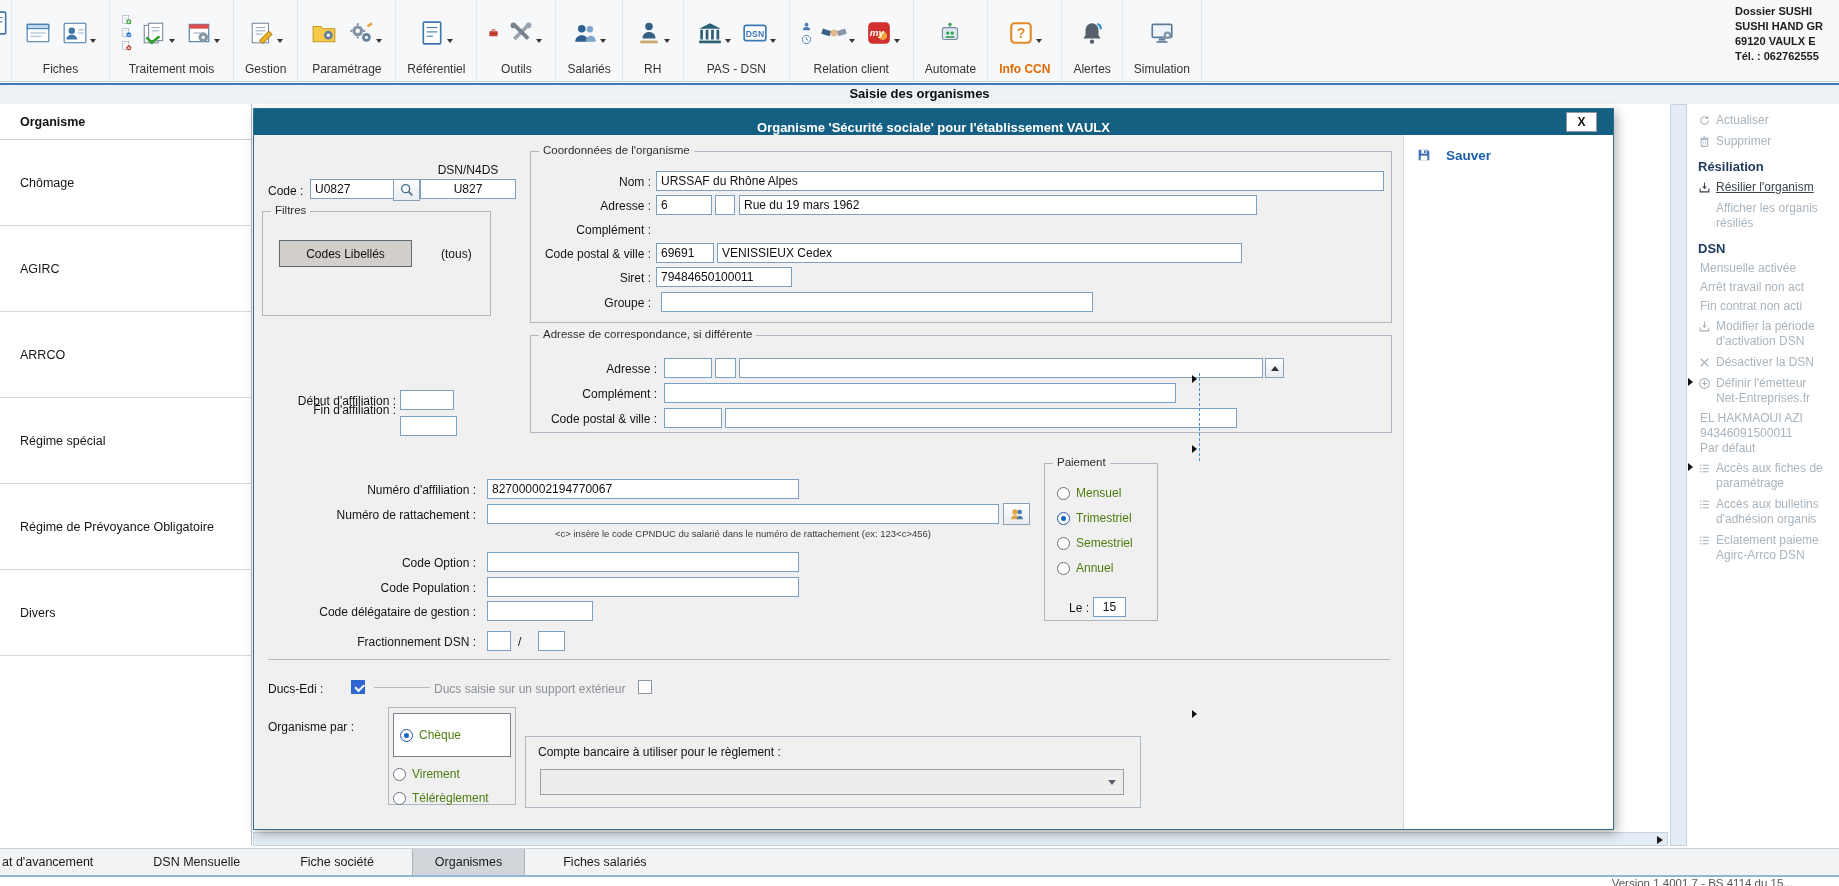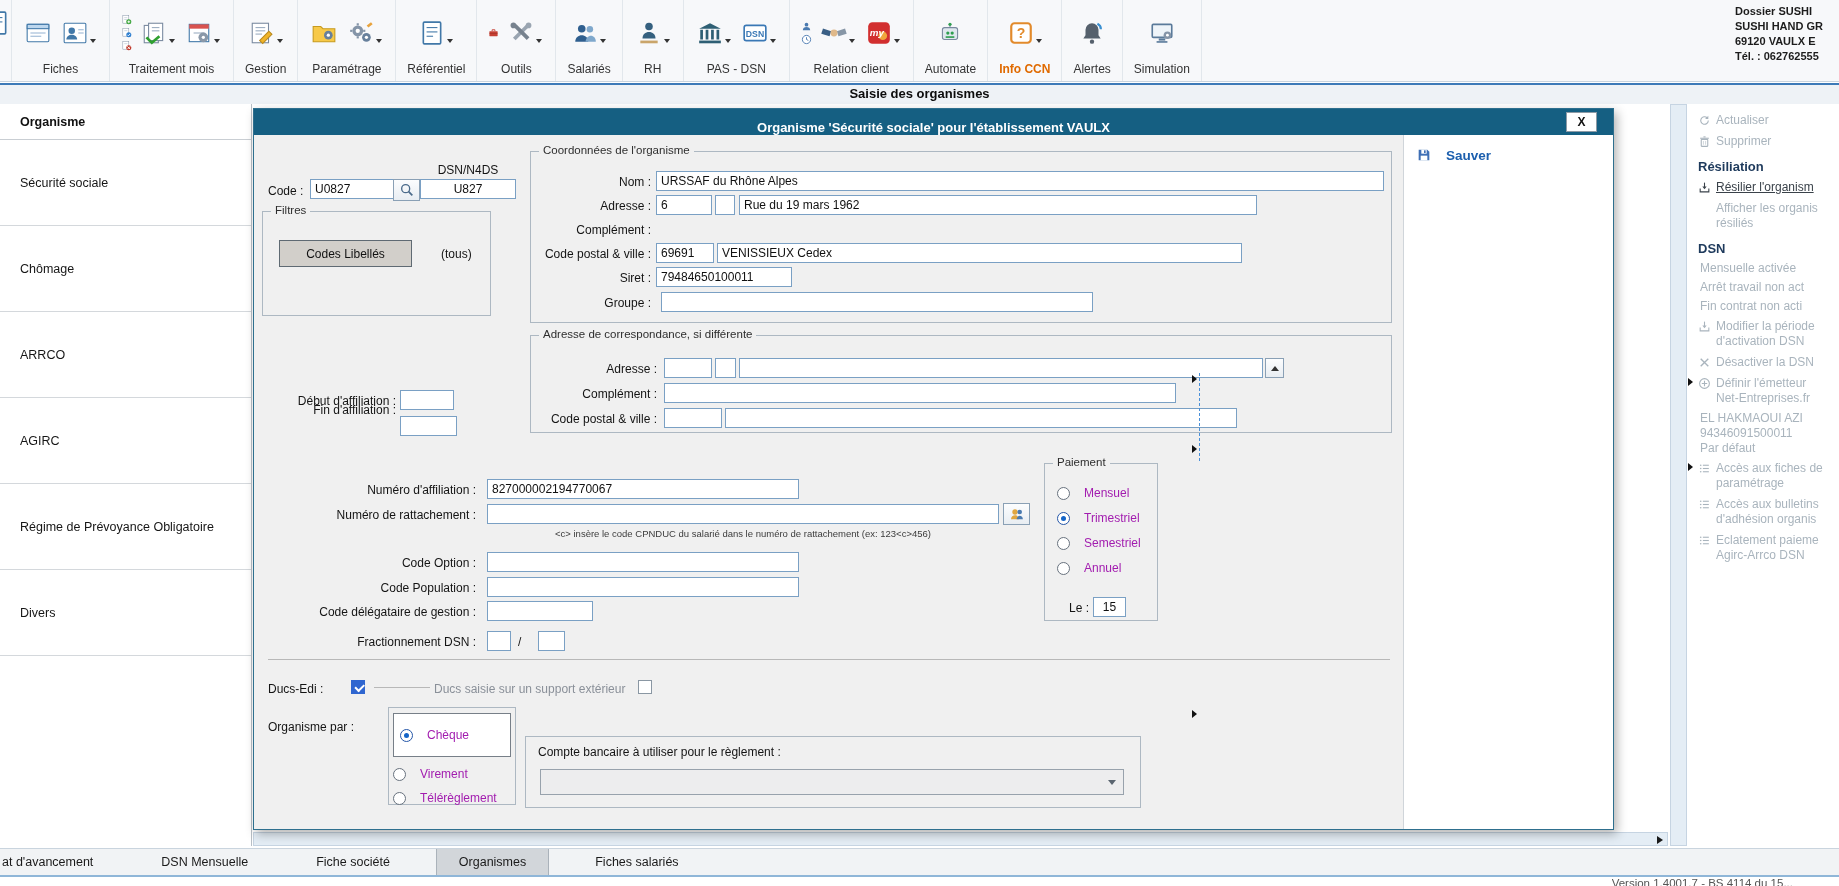--- a/index.html
+++ b/index.html
@@ -74,31 +74,31 @@
   .hint{position:absolute;font-size:9.5px;color:#3c3c3c;text-align:center;white-space:nowrap;overflow:hidden}
   .tri-up{width:0;height:0;border-left:4px solid transparent;border-right:4px solid transparent;border-bottom:5px solid #333}
   .tri-down{width:0;height:0;border-left:4px solid transparent;border-right:4px solid transparent;border-top:5px solid #5a6570}
   .dropdown{position:absolute;background:#ededee;border:1px solid #98a2ac;display:flex;align-items:center;justify-content:flex-end;padding-right:7px;cursor:pointer}
   .dashes{position:absolute;border-left:1px dashed #4a90d9;width:0}
   .mini-arrow{position:absolute;width:0;height:0;border-top:4px solid transparent;border-bottom:4px solid transparent;border-left:5px solid #111}
 
   .radio{width:13px;height:13px;border-radius:50%;border:1px solid #68727e;background:#fff;position:relative;flex:0 0 auto}
   .radio.on{border-color:#2456a8}
   .radio.on::after{content:"";position:absolute;left:3px;top:3px;width:5px;height:5px;border-radius:50%;background:#1464c8}
-  .radio-row{display:flex;align-items:center;gap:14px;font-size:12px;color:#a21caf;cursor:pointer;white-space:nowrap}
+  .radio-row{display:flex;align-items:center;gap:6px;font-size:12px;color:#4d7c0f;cursor:pointer;white-space:nowrap}
   .radio-row.sel{background:#fff;border:1px solid #777f88;padding:14px 6px}
   .chk{width:14px;height:14px;border:1px solid #8a97a3;background:#fff;display:inline-block}
   .chk.on{background:#2f66d0;border-color:#2f66d0;position:relative}
   .chk.on::after{content:"";position:absolute;left:2.5px;top:3px;width:7px;height:3.5px;border-left:2px solid #fff;border-bottom:2px solid #fff;transform:rotate(-45deg)}
 
   #paiement-radios{position:absolute;left:12px;top:22px;display:flex;flex-direction:column;gap:11px}
   #paypar-radios{position:absolute;left:4px;top:5px;right:4px;display:flex;flex-direction:column;gap:10px}
 
   
-  .tabs{position:absolute;left:0;top:848px;width:100%;height:29px;background:#f1f3f5;border-top:1px solid #c9d4de;border-bottom:2px solid #8fb6d8;display:flex;align-items:stretch;gap:24px}
+  .tabs{position:absolute;left:0;top:848px;width:100%;height:29px;background:#f1f3f5;border-top:1px solid #c9d4de;border-bottom:2px solid #8fb6d8;display:flex;align-items:stretch;gap:16px}
   .tab{display:flex;align-items:center;padding:0 22px;font-size:12.5px;color:#1a1a1a;cursor:pointer;white-space:nowrap}
   .tab:first-child{margin-left:-20px}
   .tab.selected{background:#d2d6da;border-left:1px solid #aab2ba;border-right:1px solid #aab2ba}
   .status{position:absolute;right:46px;top:877px;height:9px;overflow:hidden;font-size:11.5px;color:#555;white-space:nowrap}
 </style>
 </head>
 <body>
 
 <div class="screen">
 
@@ -452,24 +452,24 @@
         <div>69120 VAULX E</div>
         <div>Tél. : 062762555</div>
       </div>
   </div>
 
   <div class="title-strip">Saisie des organismes</div>
 
   <div class="sidebar">
     <div class="side-header">Organisme</div>
     <div id="sidebar-list">
-        <div class="side-item">Sécurité sociale</div>
         <div class="side-item">Chômage</div>
+        <div class="side-item">AGIRC</div>
         <div class="side-item">ARRCO</div>
-        <div class="side-item">AGIRC</div>
+        <div class="side-item">Régime spécial</div>
         <div class="side-item">Régime de Prévoyance Obligatoire</div>
         <div class="side-item">Divers</div>
       </div>
   </div>
 
   <div class="center"></div>
 
   <div class="vscroll"></div>
   <div class="hscroll">
       <span class="arr"></span>

